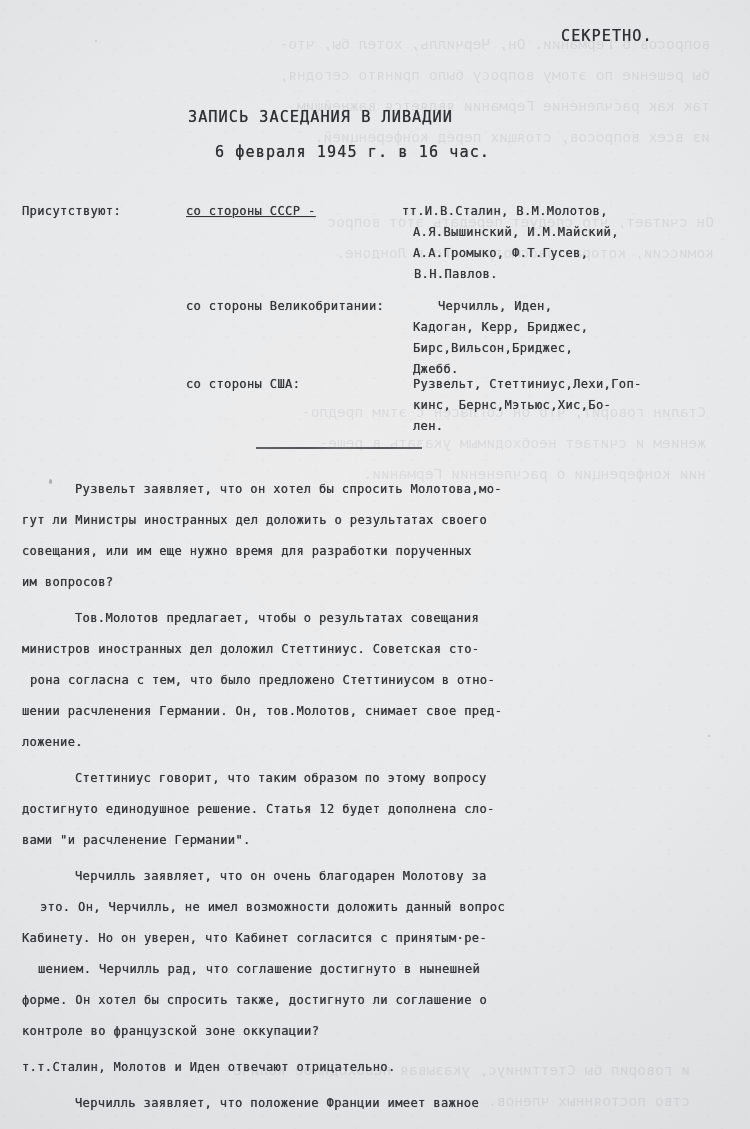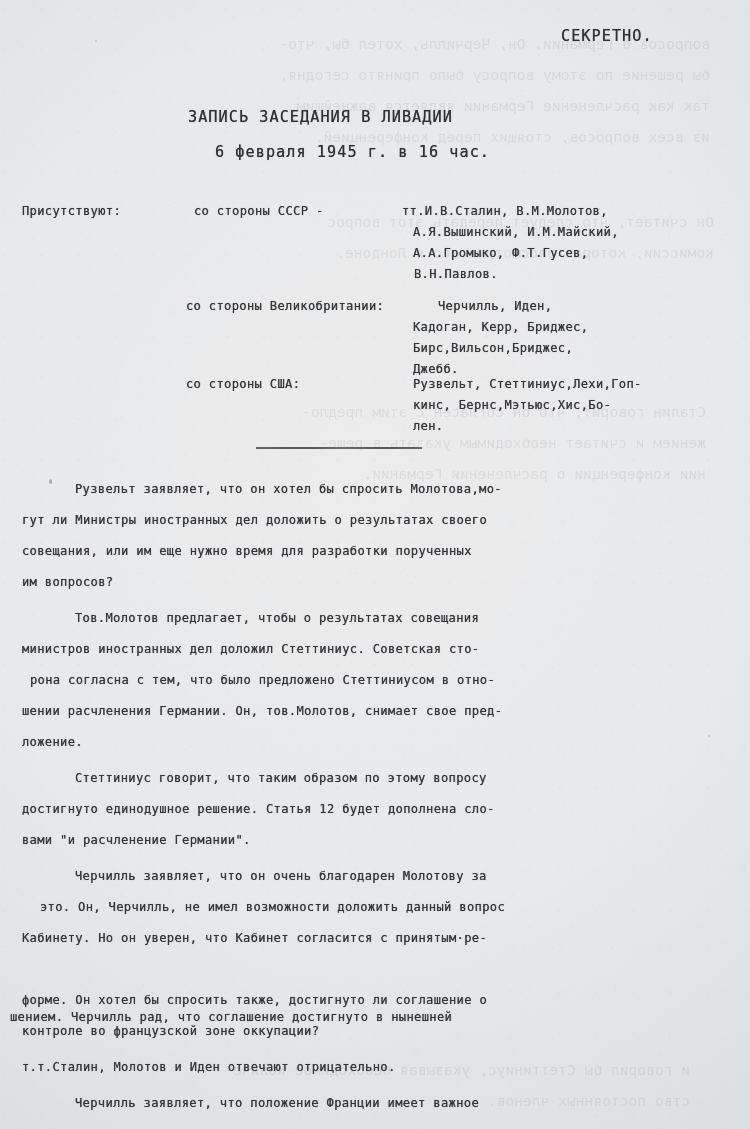--- a/index.html
+++ b/index.html
@@ -97,21 +97,21 @@
   </div>
 
   <div id="grain"></div>
 
   <div class="txt hdr u" style="left:561px; top:27px;">СЕКРЕТНО.</div>
 
   <div class="txt hdr" style="left:188px; top:108px;">ЗАПИСЬ ЗАСЕДАНИЯ В ЛИВАДИИ</div>
   <div class="txt hdr" style="left:215px; top:143px;">6 февраля 1945 г. в 16 час.</div>
 
   <div class="txt typed" style="left:22px; top:204px;">Присутствуют:</div>
-  <div class="txt typed" style="left:194px; top:204px;">со стороны СССР -</div>
+  <div class="txt typed" style="left:186px; top:204px;text-decoration:underline;">со стороны СССР -</div>
   <div class="txt typed" style="left:402px; top:204px;">тт.И.В.Сталин, В.М.Молотов,</div>
   <div class="txt typed" style="left:413px; top:225px;">А.Я.Вышинский, И.М.Майский,</div>
   <div class="txt typed" style="left:413px; top:246px;">А.А.Громыко, Ф.Т.Гусев,</div>
   <div class="txt typed" style="left:414px; top:267px;">В.Н.Павлов.</div>
 
   <div class="txt typed" style="left:186px; top:299px;">со стороны Великобритании:</div>
   <div class="txt typed" style="left:438px; top:299px;">Черчилль, Иден,</div>
   <div class="txt typed" style="left:413px; top:320px;">Кадоган, Керр, Бриджес,</div>
   <div class="txt typed" style="left:413px; top:341px;">Бирс,Вильсон,Бриджес,</div>
   <div class="txt typed" style="left:413px; top:362px;">Джебб.</div>
@@ -134,21 +134,21 @@
   <div class="txt typed" style="left:22px; top:704px;">шении расчленения Германии. Он, тов.Молотов, снимает свое пред-</div>
   <div class="txt typed" style="left:22px; top:735px;">ложение.</div>
 
   <div class="txt typed" style="left:75px; top:771px;"><span class="u">Стеттиниус</span><span> говорит, что таким образом по этому вопросу</span></div>
   <div class="txt typed" style="left:22px; top:802px;">достигнуто единодушное решение. Статья 12 будет дополнена сло-</div>
   <div class="txt typed" style="left:22px; top:833px;">вами "и расчленение Германии".</div>
 
   <div class="txt typed" style="left:75px; top:869px;"><span class="u">Черчилль</span><span> заявляет, что он очень благодарен Молотову за</span></div>
   <div class="txt typed" style="left:40px; top:900px;">это. Он, Черчилль, не имел возможности доложить данный вопрос</div>
   <div class="txt typed" style="left:22px; top:931px;">Кабинету. Но он уверен, что Кабинет согласится с принятым·ре-</div>
-  <div class="txt typed" style="left:10px; top:962px;margin-top:48px;">шением. Черчилль рад, что соглашение достигнуто в нынешней</div>
+  <div class="txt typed" style="left:38px; top:962px;">шением. Черчилль рад, что соглашение достигнуто в нынешней</div>
   <div class="txt typed" style="left:22px; top:993px;">форме. Он хотел бы спросить также, достигнуто ли соглашение о</div>
   <div class="txt typed" style="left:22px; top:1024px;">контроле во французской зоне оккупации?</div>
 
   <div class="txt typed" style="left:22px; top:1060px;"><span>т.т.</span><span class="u">Сталин, Молотов</span><span> и </span><span class="u">Иден</span><span> отвечают отрицательно.</span></div>
 
   <div class="txt typed" style="left:75px; top:1096px;"><span class="u">Черчилль</span><span> заявляет, что положение Франции имеет важное</span></div>
 
   <div class="speck" style="left:49px; top:479px; width:3px; height:5px;"></div>
   <div class="speck" style="left:95px; top:40px; width:2px; height:2px; opacity:.25;"></div>
   <div class="speck" style="left:708px; top:735px; width:2px; height:2px; opacity:.3;"></div>

